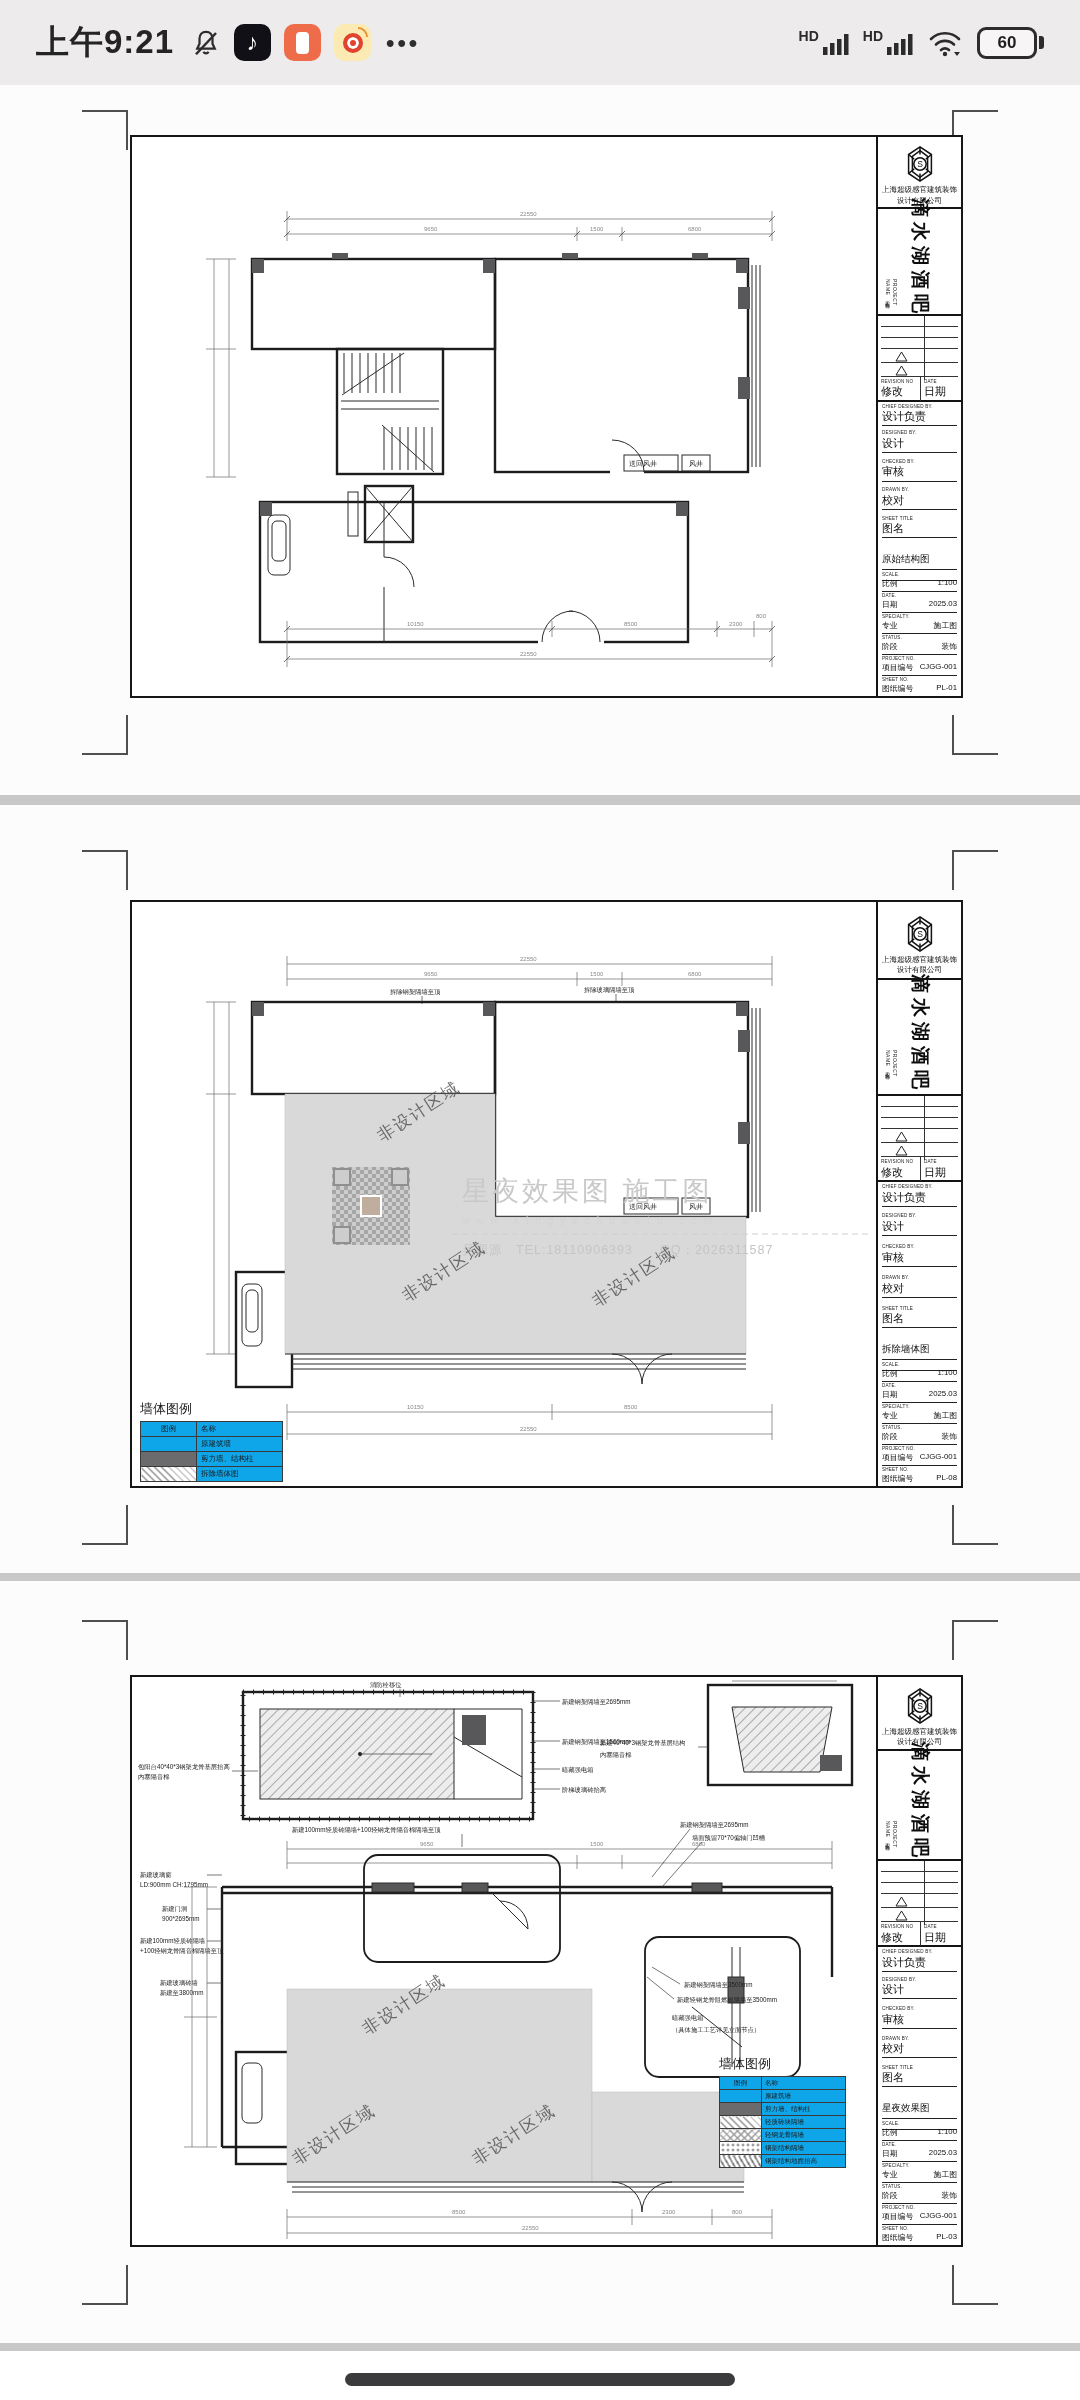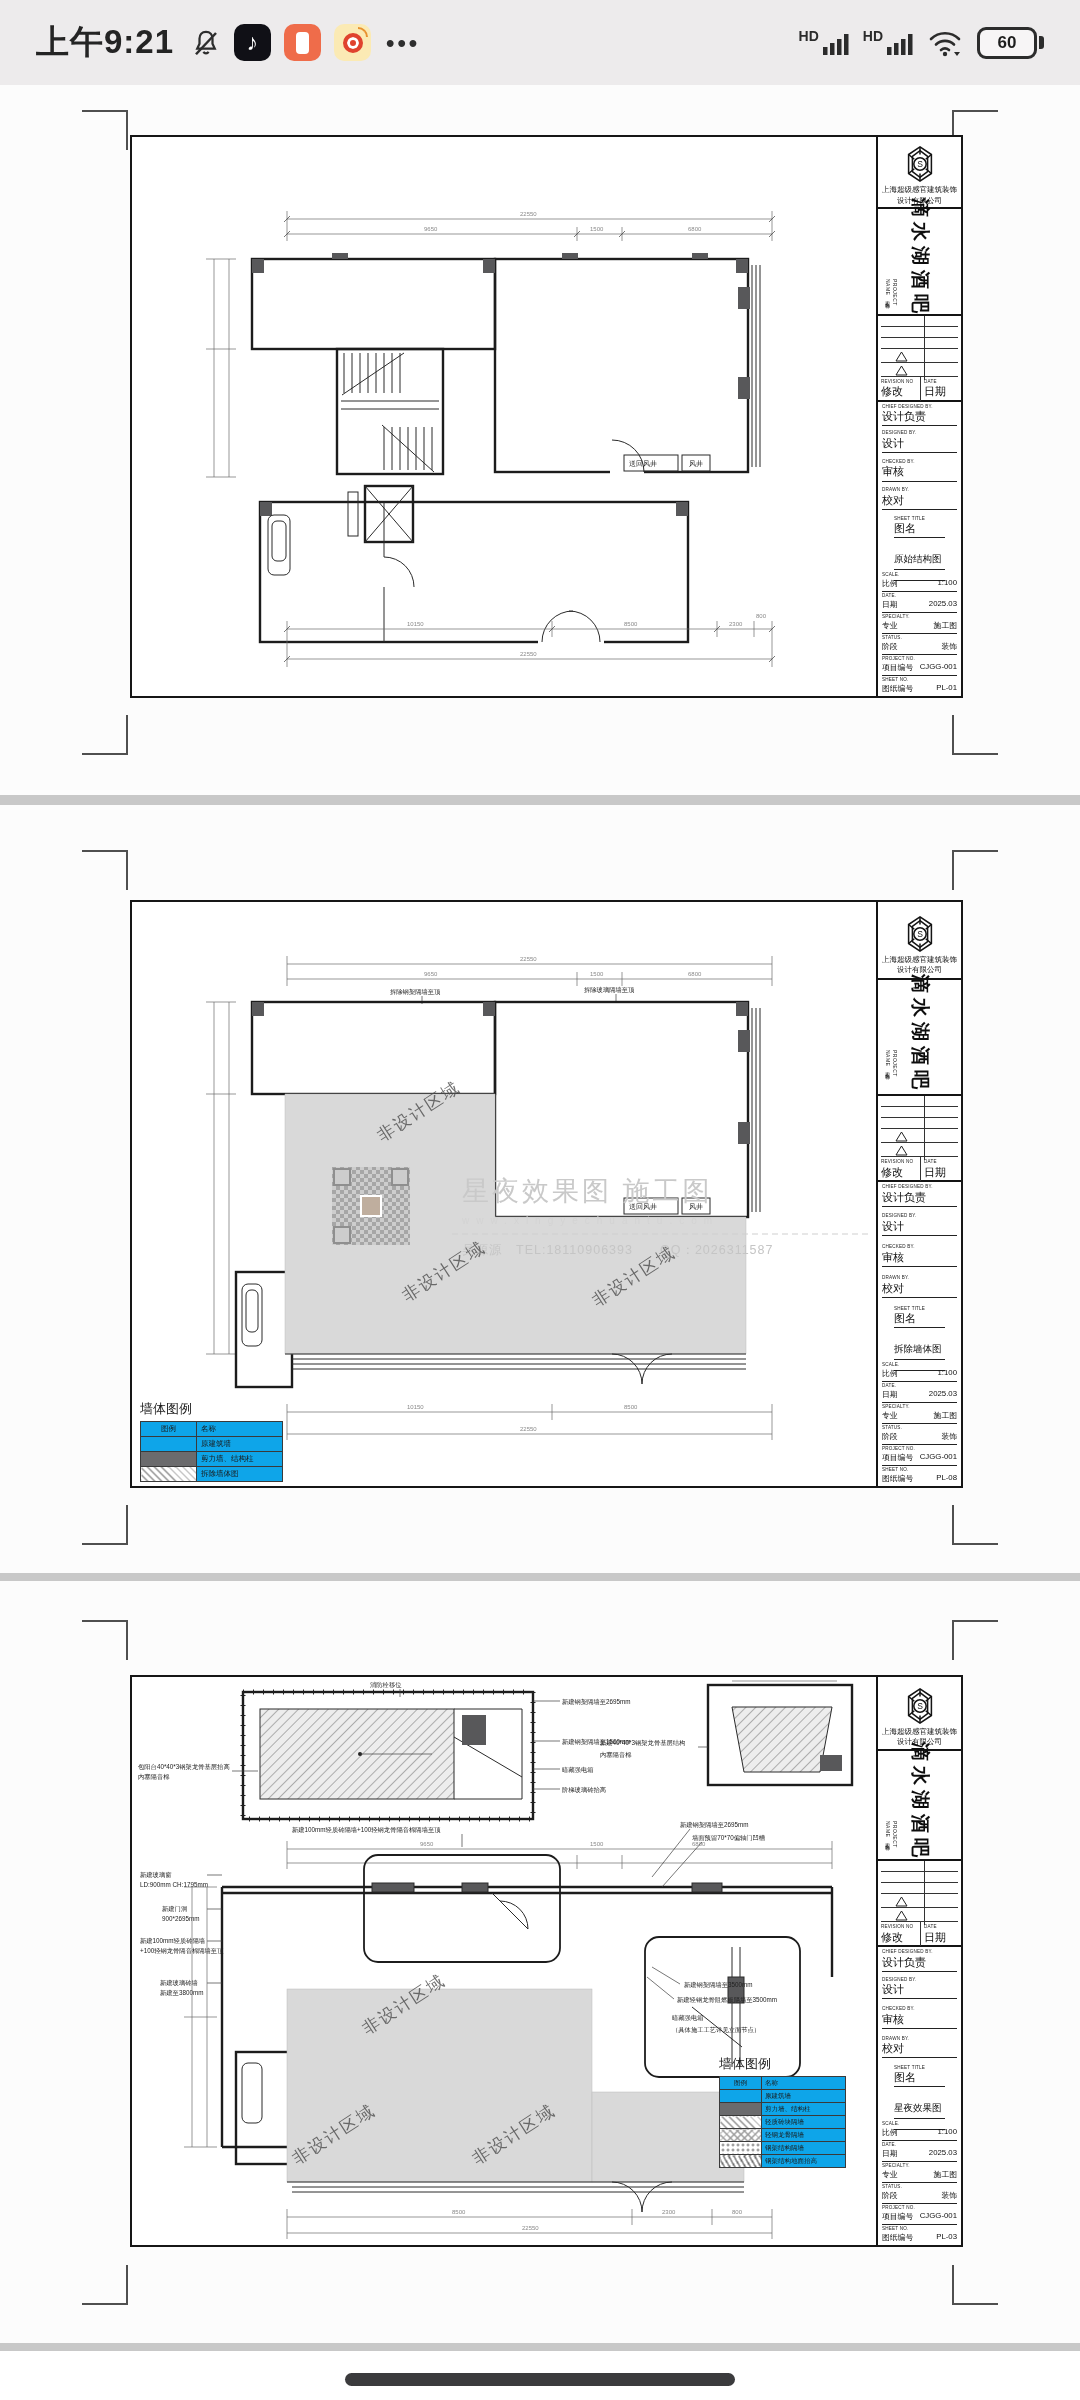--- a/index.html
+++ b/index.html
@@ -57,21 +57,21 @@
   .rev-tri svg{position:absolute;left:14px;top:2px}
   .rev-vr{position:absolute;left:55%;top:0;height:64px;border-left:1px solid #333}
   .rev-head{height:24px;display:flex}
   .rev-c1{flex:1.15;border-right:1px solid #333;padding-top:2px}
   .rev-c2{flex:1;padding:2px 0 0 3px}
   .tb .en{display:block;font-size:4.6px;color:#1c1c1c;letter-spacing:.2px;line-height:1.4;white-space:nowrap}
   .tb .cn{display:block;font-size:11px;color:#0f0f0f;line-height:1.2;white-space:nowrap}
   .f-first{border-top:2.5px solid #141414}
   .f-item{height:34px;padding:2px 4px 0}
   .f-item .cn{border-bottom:1px solid #222;padding-bottom:2px}
-  .tb-st{height:56px;padding:2px 16px 0}
+  .tb-st{height:56px;padding:2px 4px 0}
   .st-cn{font-size:8px;border-bottom:1px solid #222;padding-bottom:1px}
   .sheetname{font-size:9.5px;color:#0d0d0d;margin-top:15px;border-bottom:1px solid #222;padding-bottom:3px;white-space:nowrap}
   .blankline{height:11px;border-bottom:1px solid #222}
   .kv{height:21px;padding:2px 4px 0}
   .kv-row{display:flex;justify-content:space-between;font-size:7.8px;color:#0f0f0f;border-bottom:1px solid #222;padding-bottom:2px;white-space:nowrap}
 
   
   .page-legend{position:absolute;color:#222}
   .pl-title{font-size:13px;margin-bottom:3px;color:#1a1a1a}
   .page-legend table{border-collapse:collapse;background:#0ea5e9}

